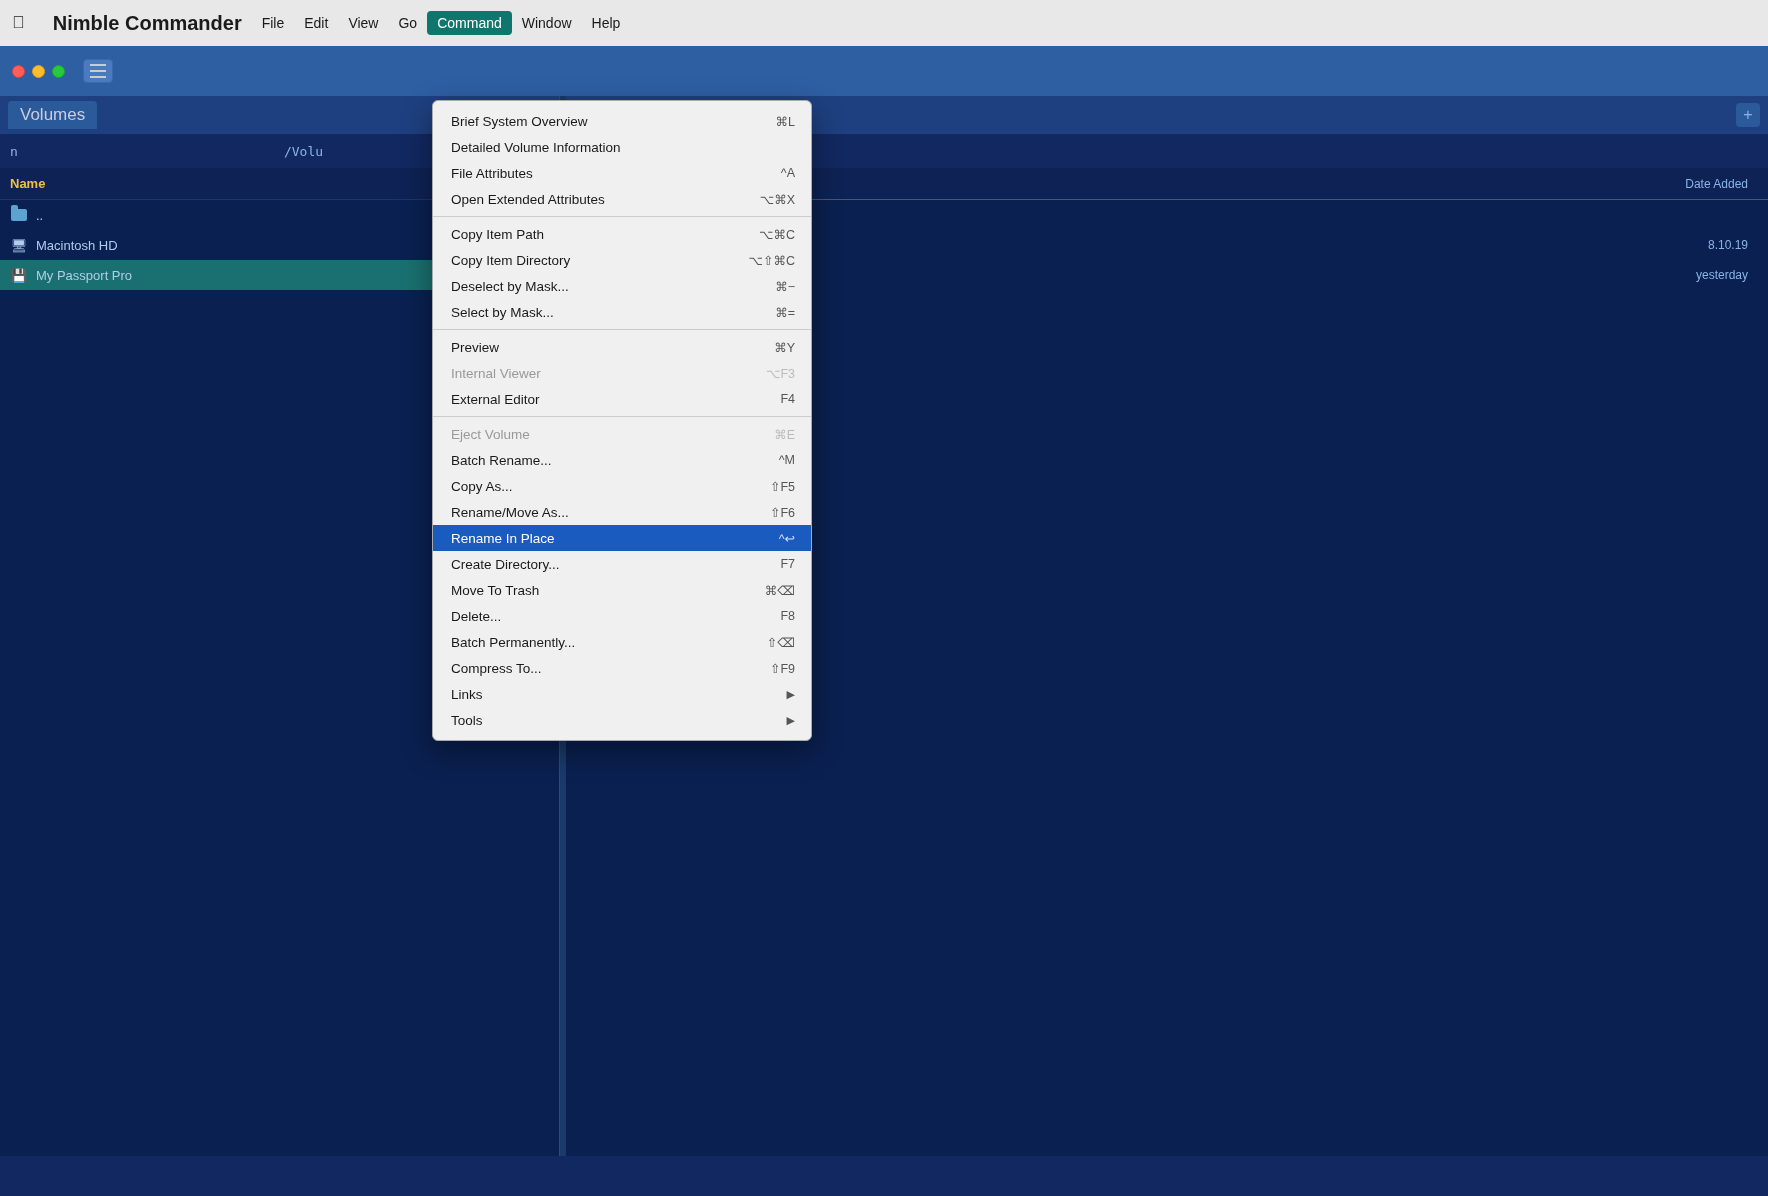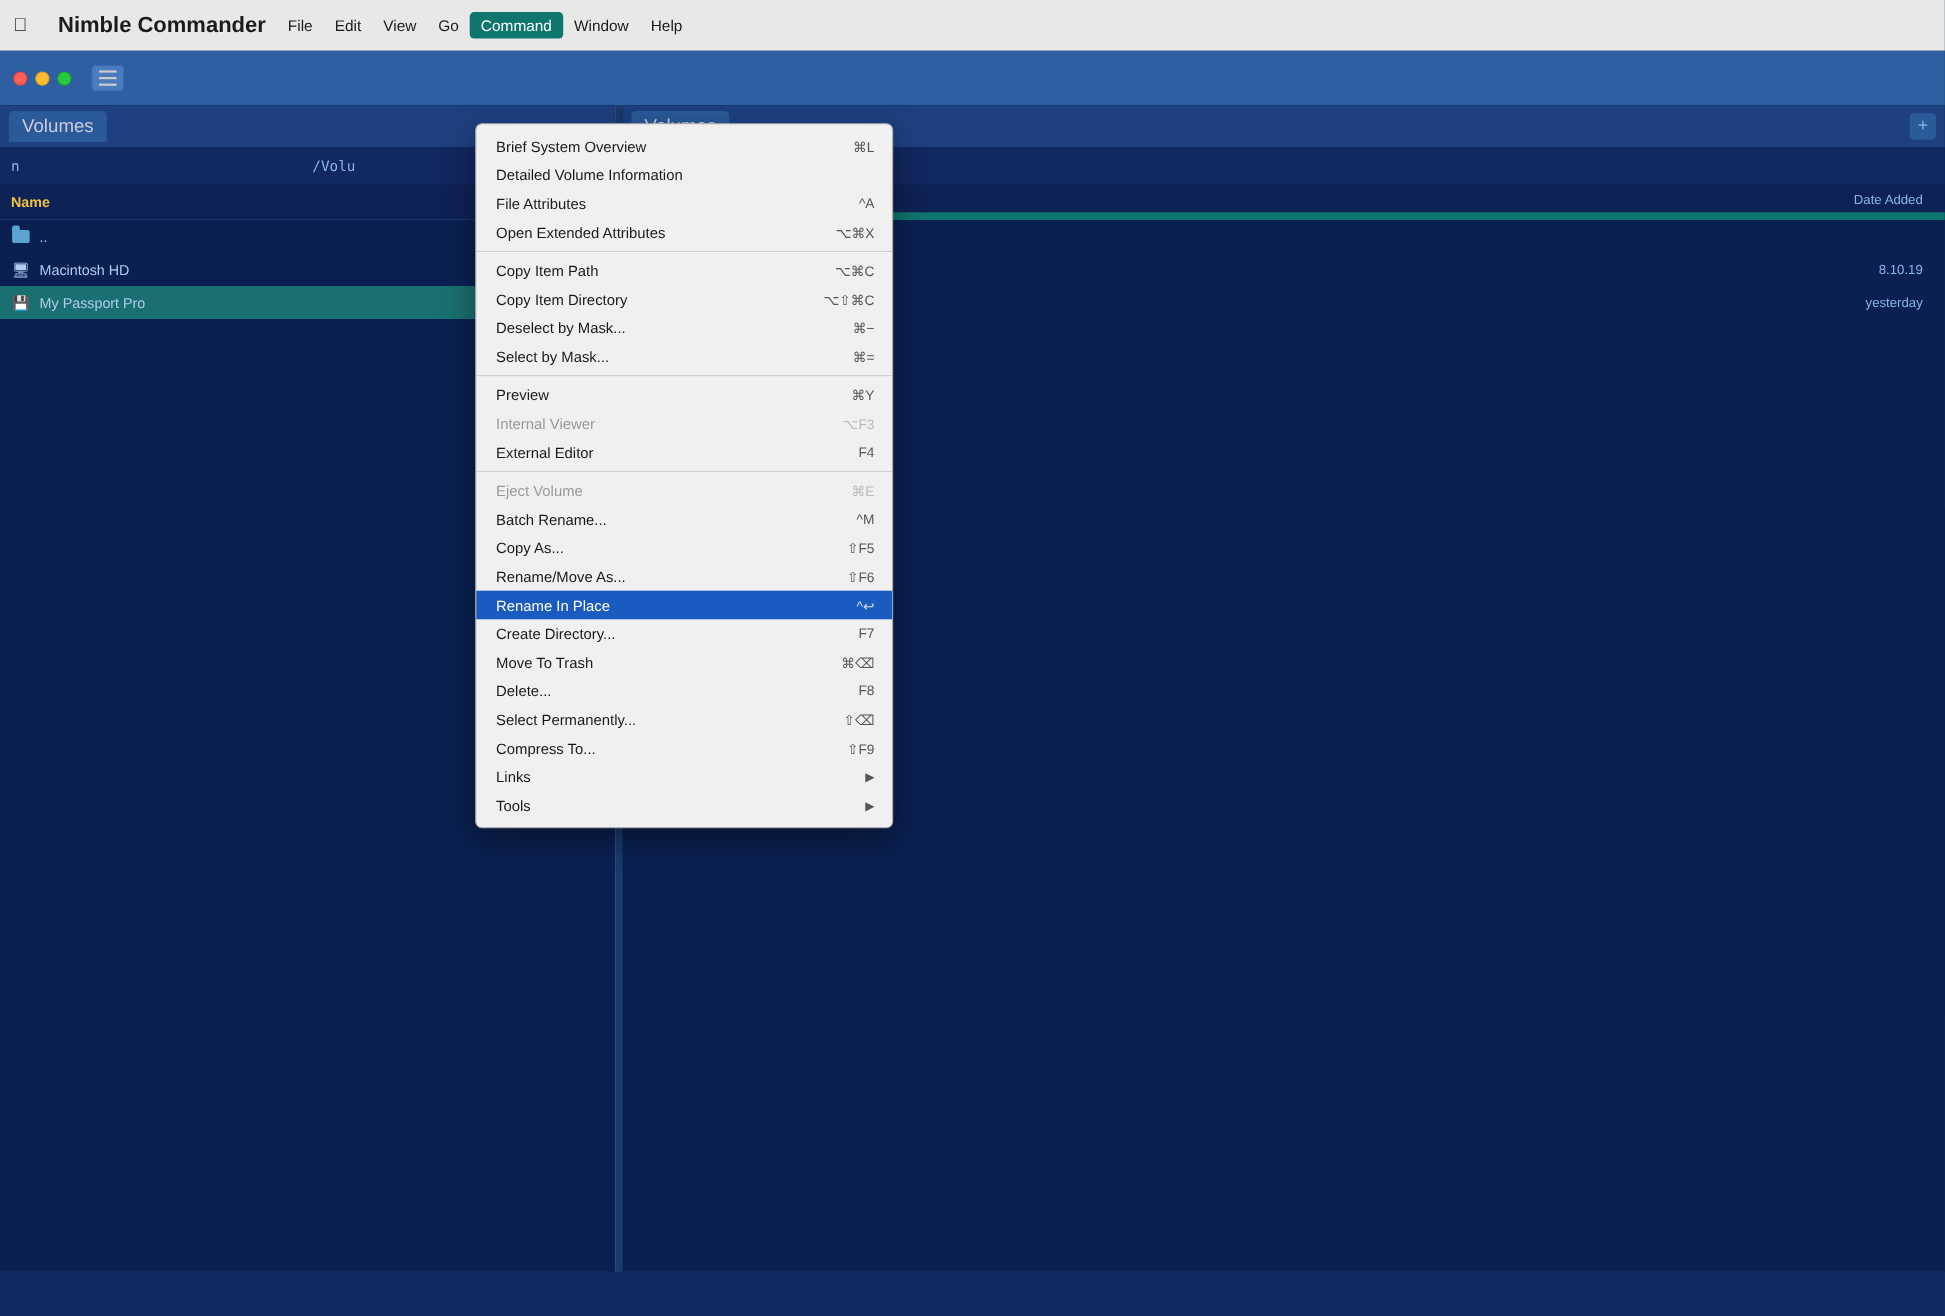--- a/index.html
+++ b/index.html
@@ -228,21 +228,21 @@
       color: #8ab4e8;
       font-size: 16px;
       cursor: pointer;
     }
     .right-column-headers {
       height: 32px;
       background: #0e2255;
       display: flex;
       align-items: center;
       padding: 0 10px;
-      border-bottom: 7px solid #0f766e;
+      border-bottom: 1px solid #0f766e;
       gap: 0;
     }
     .rcol-name { color: #f0c040; font-size: 13px; font-weight: 600; width: 220px; }
     .rcol-date { color: #8ab4e8; font-size: 12px; flex: 1; text-align: right; padding-right: 10px; }
     .right-file-row {
       height: 30px;
       display: flex;
       align-items: center;
       padding: 0 10px;
       font-size: 13px;
@@ -264,21 +264,21 @@
       position: absolute;
       top: 0;
       left: 0;
       width: 100%;
       height: 100%;
       pointer-events: none;
       z-index: 100;
     }
     .dropdown-menu {
       position: absolute;
-      top: 16px;
+      top: 4px;
       left: 432px;
       width: 380px;
       background: #f0f0f0;
       border: 1px solid #aaa;
       border-radius: 6px;
       box-shadow: 0 10px 30px rgba(0,0,0,0.4);
       padding: 5px 0;
       pointer-events: all;
     }
     .menu-section {
@@ -517,21 +517,21 @@
           </div>
           <div class="dropdown-item">
             <span class="item-label">Move To Trash</span>
             <span class="item-shortcut">⌘⌫</span>
           </div>
           <div class="dropdown-item">
             <span class="item-label">Delete...</span>
             <span class="item-shortcut">F8</span>
           </div>
           <div class="dropdown-item">
-            <span class="item-label">Select Permanently...</span>
+            <span class="item-label">Batch Permanently...</span>
             <span class="item-shortcut">⇧⌫</span>
           </div>
           <div class="dropdown-item">
             <span class="item-label">Compress To...</span>
             <span class="item-shortcut">⇧F9</span>
           </div>
           <div class="dropdown-item">
             <span class="item-label">Links</span>
             <span class="item-arrow">▶</span>
           </div>

